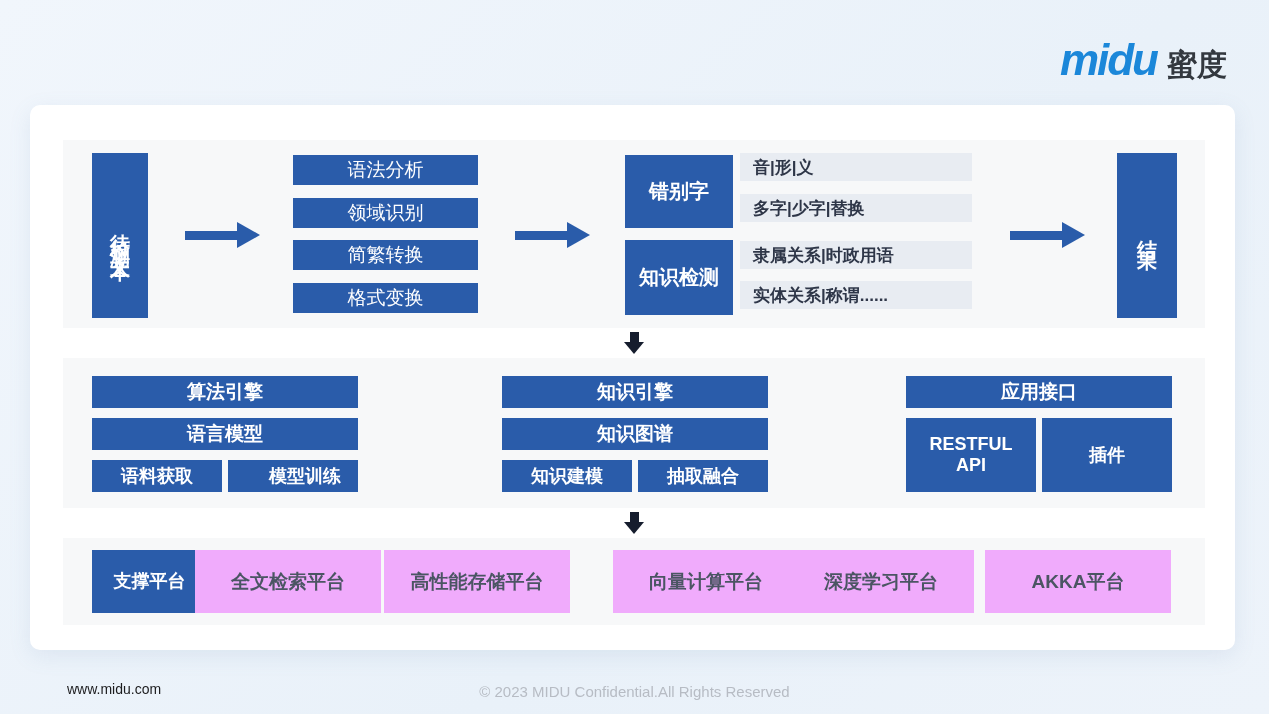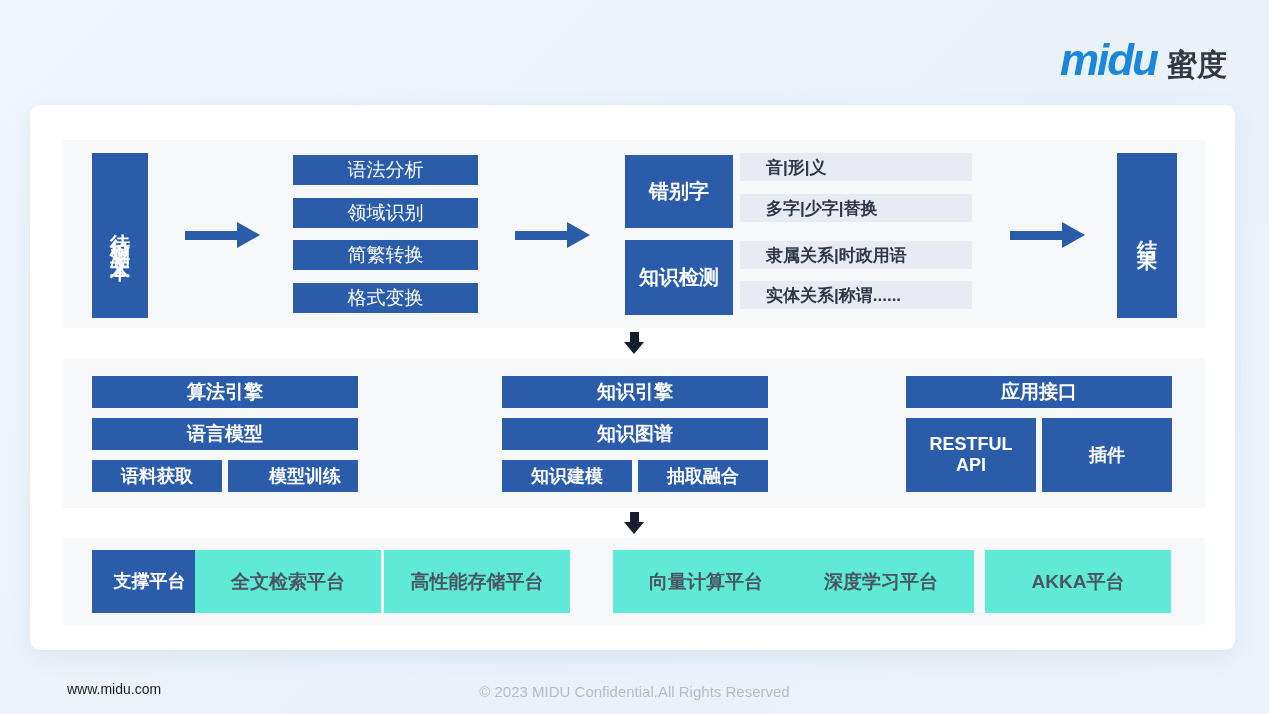--- a/index.html
+++ b/index.html
@@ -33,24 +33,24 @@
   }
   .vtext { writing-mode:vertical-rl; text-orientation:upright; font-weight:700; font-size:20px; letter-spacing:7px; }
   .pre   { font-size:19px; font-weight:400; }
   .det   { font-size:20px; font-weight:700; }
   .hd    { font-size:19px; font-weight:700; }
   .sub   { font-size:18px; font-weight:700; }
 
   .grayitem {
     position:absolute; background:#e8ecf2; color:#2e3648;
     font-size:17px; font-weight:700;
-    display:flex; align-items:center; padding-left:26px;
+    display:flex; align-items:center; padding-left:13px;
   }
   .platform {
-    position:absolute; background:#5eead4; color:#4b5563;
+    position:absolute; background:#f0abfc; color:#4b5563;
     font-size:19px; font-weight:700;
     display:flex; align-items:center; justify-content:center;
   }
 
   
   .harrow { position:absolute; display:flex; align-items:center; }
   .harrow .body { width:52px; height:9px; background:#2a5caa; }
   .harrow .head { width:0; height:0; border-top:13px solid transparent; border-bottom:13px solid transparent; border-left:23px solid #2a5caa; }
   .varrow { position:absolute; display:flex; flex-direction:column; align-items:center; }
   .varrow .body { width:9px; height:10px; background:#161d2e; }

